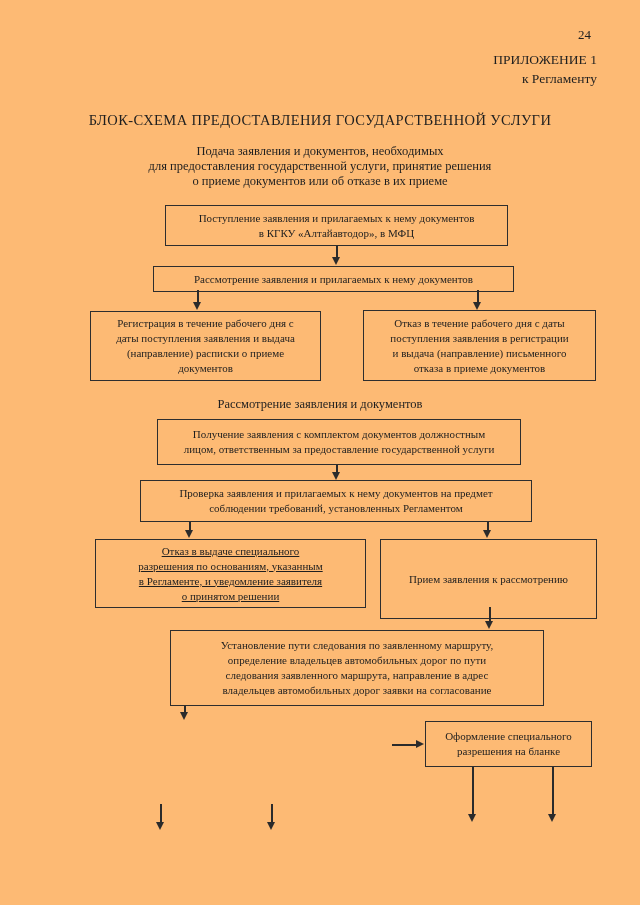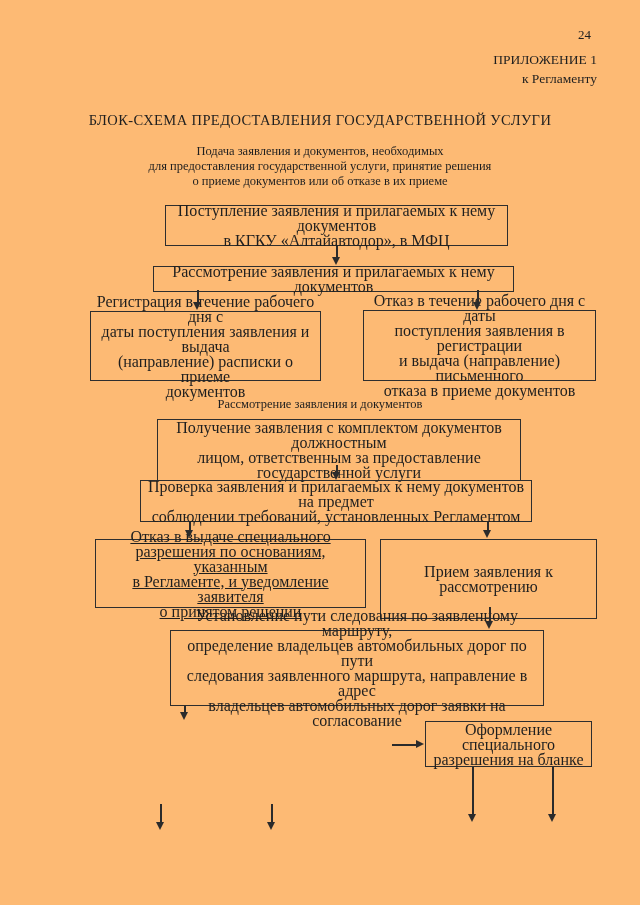--- a/index.html
+++ b/index.html
@@ -10,21 +10,21 @@
   .abs{position:absolute;}
   .page-number{top:27px;right:49px;font-size:13px;}
   .appendix{top:50px;right:43px;font-size:13.5px;line-height:19px;text-align:right;white-space:pre-line;}
   .doc-title{top:112px;left:0;width:640px;text-align:center;font-size:14.5px;letter-spacing:.4px;}
   .caption{left:0;width:640px;text-align:center;font-size:12.5px;line-height:15px;white-space:pre-line;}
   .cap1{top:144px;}
   .cap2{top:397px;}
   .fbox{
     position:absolute;border:1.5px solid #2e2e2e;box-sizing:border-box;
     display:flex;align-items:center;justify-content:center;
-    text-align:center;font-size:16px;line-height:15px;white-space:pre-line;padding:12px 3px;
+    text-align:center;font-size:11px;line-height:15px;white-space:pre-line;padding:12px 3px;
   }
   .vl{position:absolute;width:1.5px;background:#2b2b2b;}
   .hl{position:absolute;height:1.5px;background:#2b2b2b;}
   .ah-d{position:absolute;width:0;height:0;border-left:4.5px solid transparent;border-right:4.5px solid transparent;border-top:8px solid #2b2b2b;}
   .ah-r{position:absolute;width:0;height:0;border-top:4.5px solid transparent;border-bottom:4.5px solid transparent;border-left:8px solid #2b2b2b;}
 </style>
 </head>
 <body>
 
 <div class="page">
@@ -43,21 +43,21 @@
 в КГКУ «Алтайавтодор», в МФЦ</div>
   <div class="fbox" style="left:153px;top:266px;width:361px;height:24px;">Рассмотрение заявления и прилагаемых к нему документов</div>
   <div class="fbox" style="left:90px;top:311px;width:231px;height:70px;">Регистрация в течение рабочего дня с
 даты поступления заявления и выдача
 (направление) расписки о приеме
 документов</div>
   <div class="fbox" style="left:363px;top:310px;width:233px;height:71px;">Отказ в течение рабочего дня с даты
 поступления заявления в регистрации
 и выдача (направление) письменного
 отказа в приеме документов</div>
-  <div class="fbox" style="left:157px;top:419px;width:364px;height:62px;">Получение заявления с комплектом документов должностным
+  <div class="fbox" style="left:157px;top:419px;width:364px;height:46px;">Получение заявления с комплектом документов должностным
 лицом, ответственным за предоставление государственной услуги</div>
   <div class="fbox" style="left:140px;top:480px;width:392px;height:42px;">Проверка заявления и прилагаемых к нему документов на предмет
 соблюдении требований, установленных Регламентом</div>
   <div class="fbox" style="left:95px;top:539px;width:271px;height:69px;text-decoration:underline;">Отказ в выдаче специального
 разрешения по основаниям, указанным
 в Регламенте, и уведомление заявителя
 о принятом решении</div>
   <div class="fbox" style="left:380px;top:539px;width:217px;height:80px;">Прием заявления к рассмотрению</div>
   <div class="fbox" style="left:170px;top:630px;width:374px;height:76px;">Установление пути следования по заявленному маршруту,
 определение владельцев автомобильных дорог по пути

